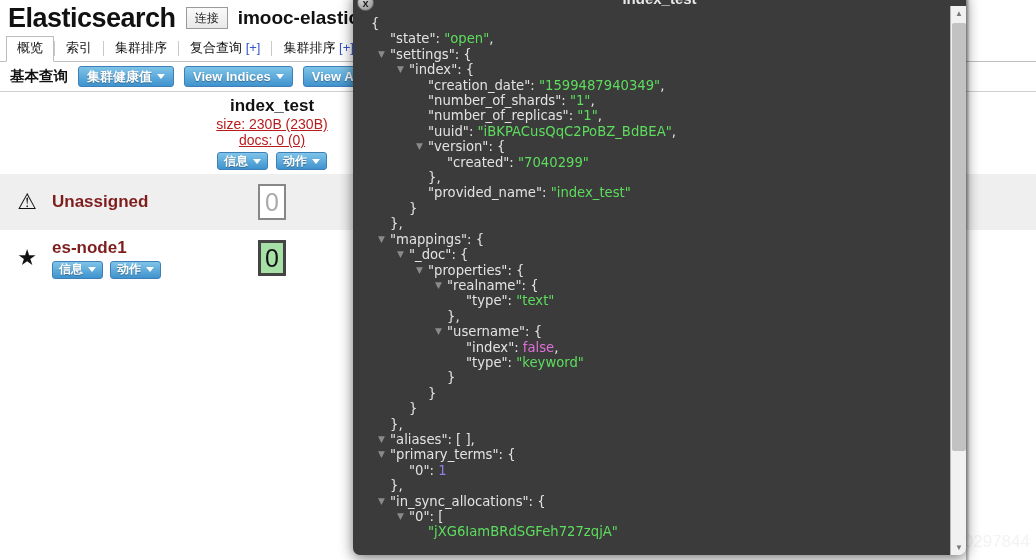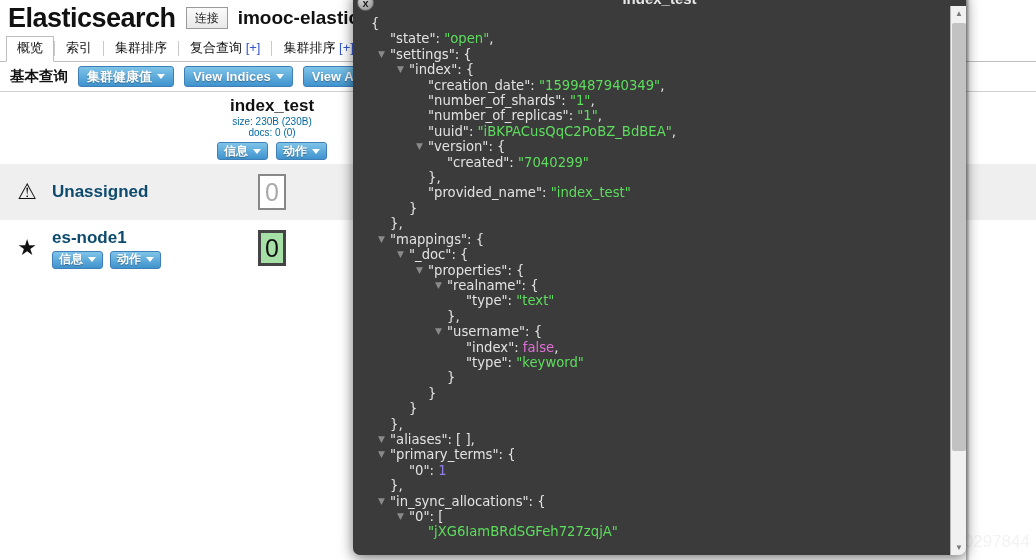--- a/index.html
+++ b/index.html
@@ -156,34 +156,34 @@
   .col-label {
     width: 200px;
     flex: 0 0 200px;
     display: flex;
     align-items: center;
     gap: 12px;
     padding-left: 14px;
   }
   .node-icon { font-size: 22px; color: #111; line-height: 1; width: 26px; text-align:center;}
   .node-block { display: flex; flex-direction: column; gap: 3px; }
-  .node-name { font-size: 17px; font-weight: bold; color: #0c4a6e; }
+  .node-name { font-size: 17px; font-weight: bold; color: #7f1d1d; }
   .node-btns { display: flex; gap: 7px; }
 
   .col-index {
     width: 144px;
     flex: 0 0 144px;
     display: flex;
     flex-direction: column;
     align-items: center;
     justify-content: center;
     padding: 4px 2px;
   }
   .idx-name { font-size: 17px; font-weight: bold; color: #111; white-space: nowrap; }
-  .idx-meta { font-size: 10px; color: #0369a1; white-space: nowrap; }
+  .idx-meta { font-size: 14px; color: #b91c1c; white-space: nowrap; text-decoration: underline; }
   .idx-btns { display: flex; gap: 8px; margin-top: 4px; }
 
   .shard-wrap {
     display: flex; gap: 5px; align-items: center; justify-content: center;
     padding: 6px 0;
   }
   .shard {
     width: 28px; height: 36px;
     display: flex; align-items: center; justify-content: center;
     font-size: 25px;

